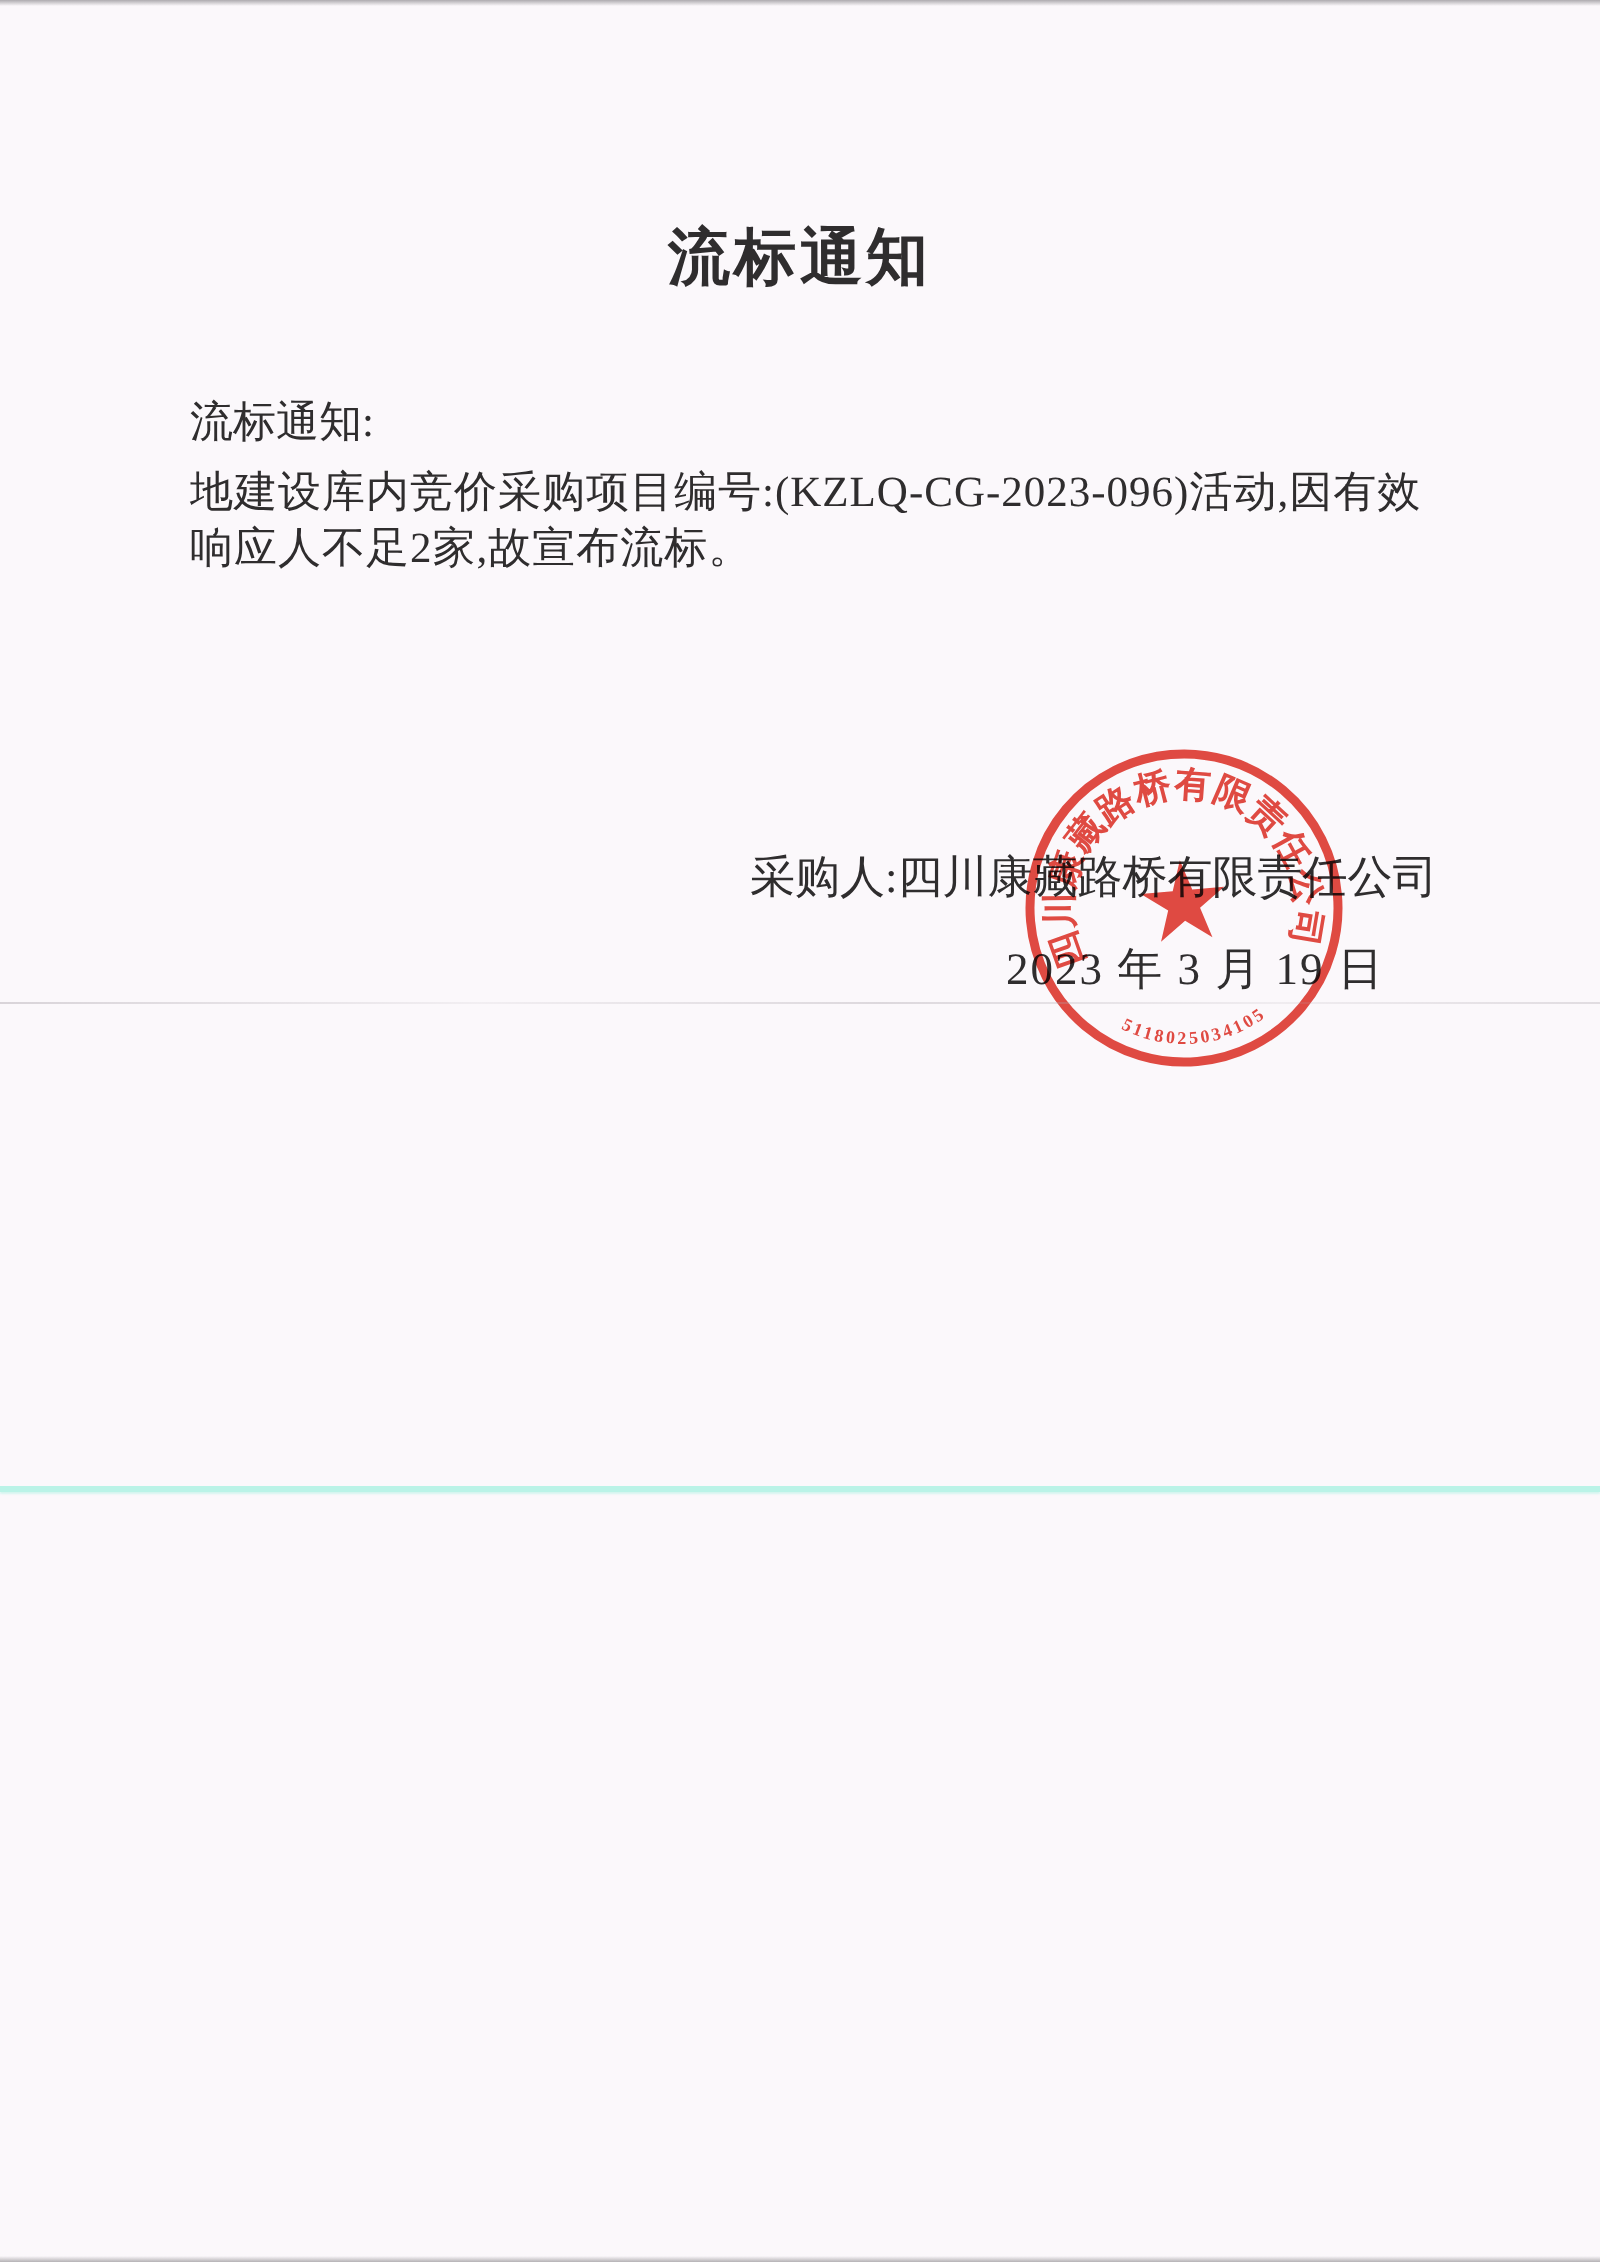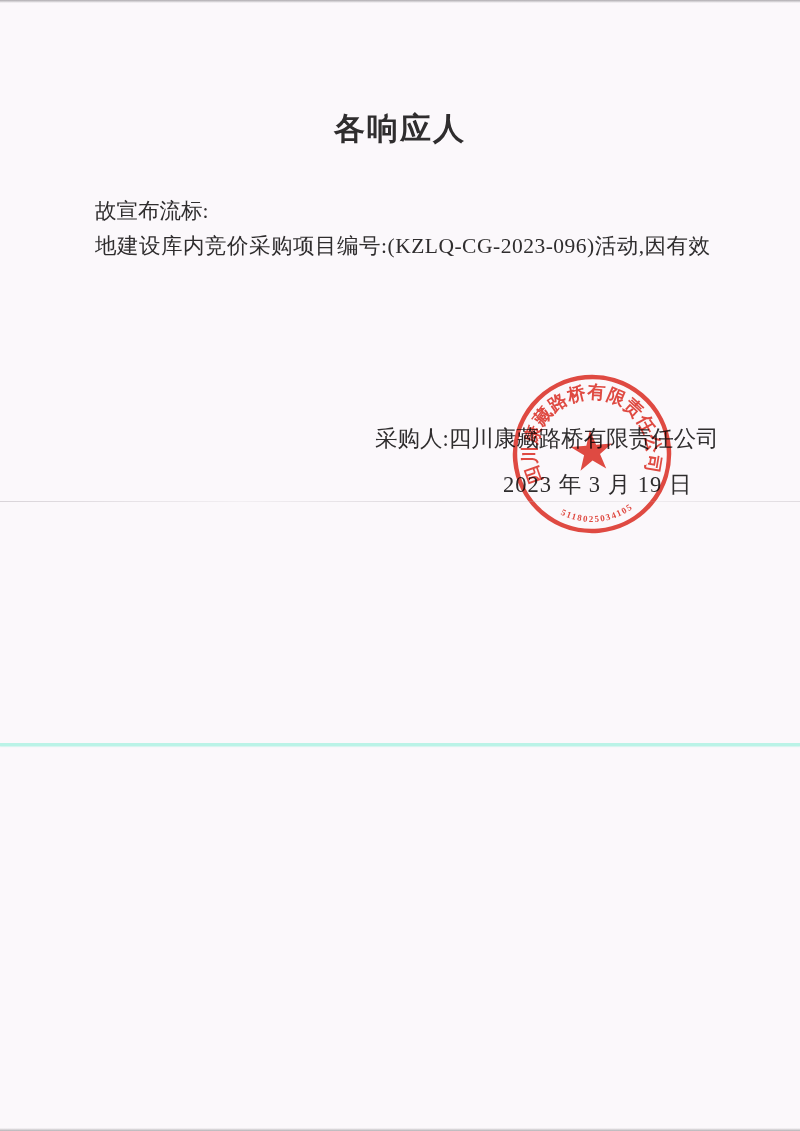--- a/index.html
+++ b/index.html
@@ -107,26 +107,27 @@
   }
   .seal text {
     font-family: "Liberation Serif", "DejaVu Serif", serif;
   }
 </style>
 </head>
 <body>
 
 <div class="page">
 
-  <h1 class="doc-title">各响应人</h1>
+  <h1 class="doc-title">流标通知</h1>
 
-  <div class="salutation">故宣布流标:</div>
+  <div class="salutation">流标通知:</div>
 
   <div class="body-para">
     <div class="body-line">地建设库内竞价采购项目编号:(KZLQ-CG-2023-096)活动,因有效</div>
+    <div class="body-line">响应人不足2家,故宣布流标。</div>
   </div>
 
   <div class="purchaser-line">采购人:四川康藏路桥有限责任公司</div>
 
   <div class="date-line">2023 年 3 月 19 日</div>
 
   <svg class="seal" viewBox="0 0 230 230">
     <circle cx="115" cy="115" r="77" fill="none" stroke-width="4.5" stroke="#e0382e"></circle>
 
     <polygon points="115,91 119.9,106.2 135.9,106.2 123.0,115.6 127.9,130.8 115,121.4 102.1,130.8 107.0,115.6 94.1,106.2 110.1,106.2" fill="#e0382e"></polygon>

